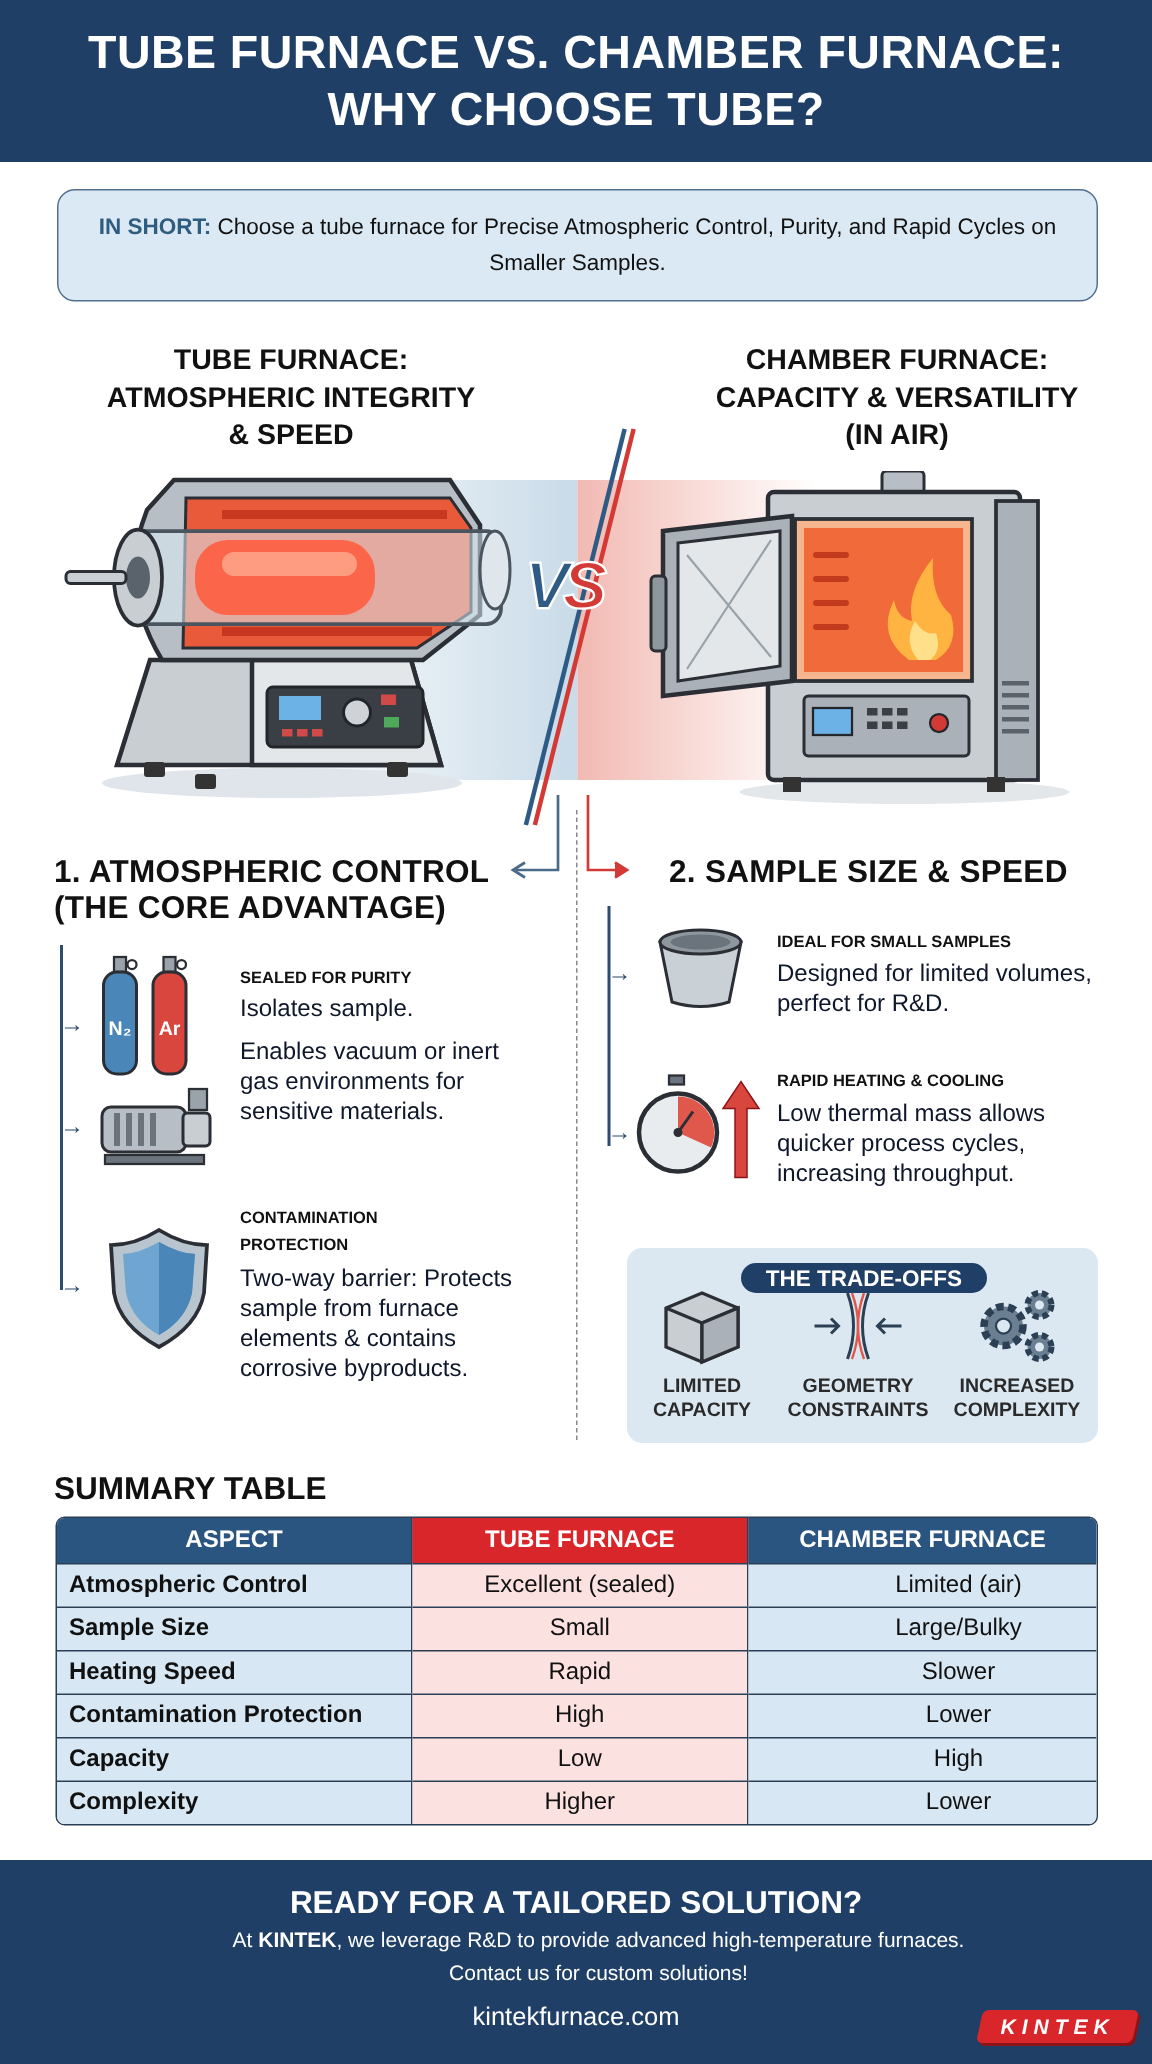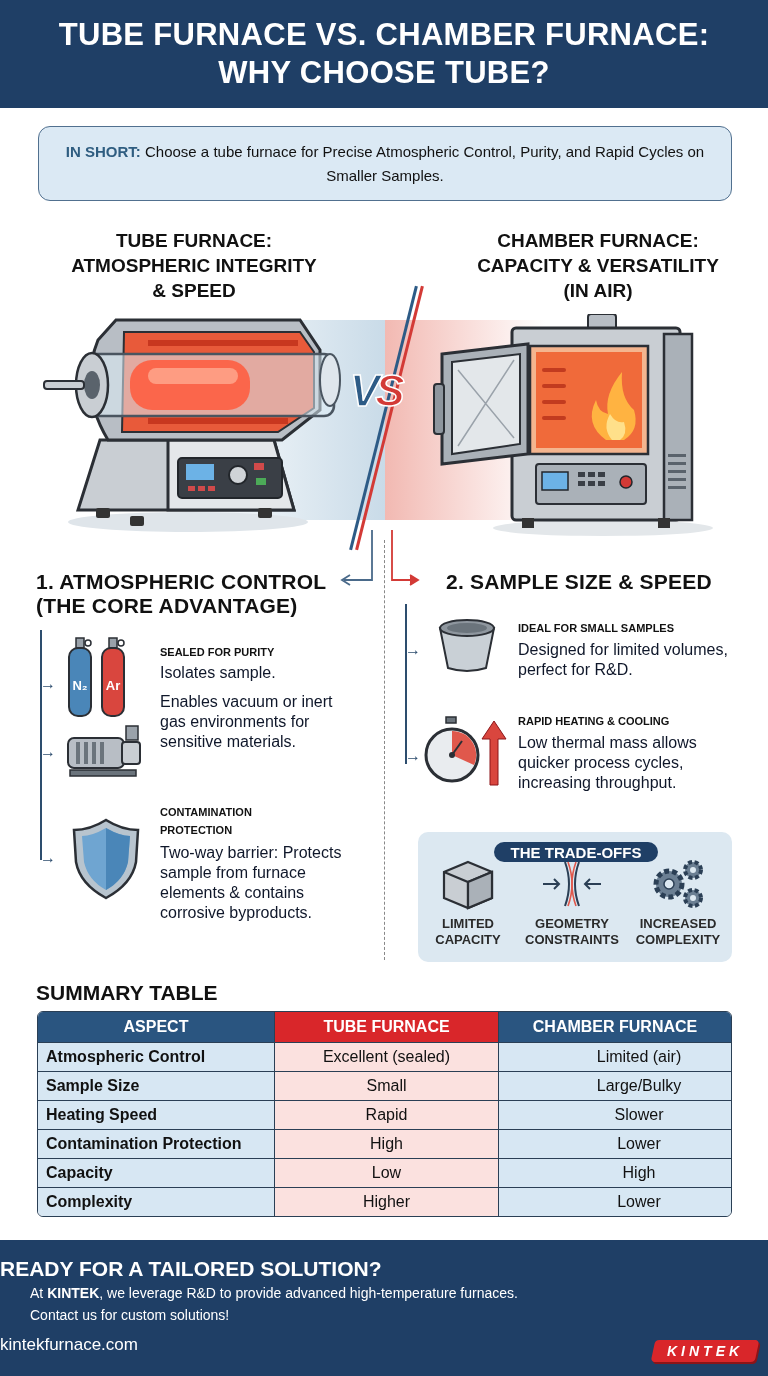--- a/index.html
+++ b/index.html
@@ -56,21 +56,21 @@
   table.summary { position: absolute; left: 37px; top: 1011px; width: 695px; border-collapse: separate; border-spacing: 0; border: 1.5px solid #2a3f55; border-radius: 6px; overflow: hidden; }
   table.summary th { height: 30px; font-size: 16px; font-weight: 700; color: #fff; background: #2a5580; border-right: 1.5px solid #2a3f55; }
   table.summary th.tube { background: #d9262a; }
   table.summary th:last-child { border-right: none; }
   table.summary td { height: 29px; font-size: 16px; text-align: center; border-top: 1.5px solid #2a3f55; border-right: 1.5px solid #2a3f55; background: #d7e7f3; color: #111; }
   table.summary td:last-child { border-right: none; padding-left: 48px; }
   table.summary td.aspect { text-align: left; padding-left: 8px; font-weight: 700; width: 237px; }
   table.summary td.tube { background: #fbe1df; width: 224px; }
 
   
-  .footer { position: absolute; left: 0; top: 1240px; width: 768px; height: 136px; background: #1f3f66; color: #fff; text-align: left; }
+  .footer { position: absolute; left: 0; top: 1240px; width: 768px; height: 136px; background: #1f3f66; color: #fff; text-align: center; }
   .footer .cta { margin-top: 16px; font-weight: 700; font-size: 21px; line-height: 26px; }
   .footer .txt { font-size: 14px; line-height: 22px; margin-left: 30px; }
   .footer .site { font-size: 17px; line-height: 22px; margin-top: 8px; }
   .footer .logo { position: absolute; left: 653px; top: 100px; width: 104px; height: 22px; background: #d9262a; border-radius: 4px; transform: skewX(-12deg); box-shadow: 2px 2px 0 #8c1418; display: flex; align-items: center; justify-content: center; }
   .footer .logo span { color: #fff; font-weight: 900; font-style: italic; font-size: 14px; letter-spacing: 4px; transform: skewX(12deg); }
 </style>
 </head>
 <body>
 
 <div class="header">

